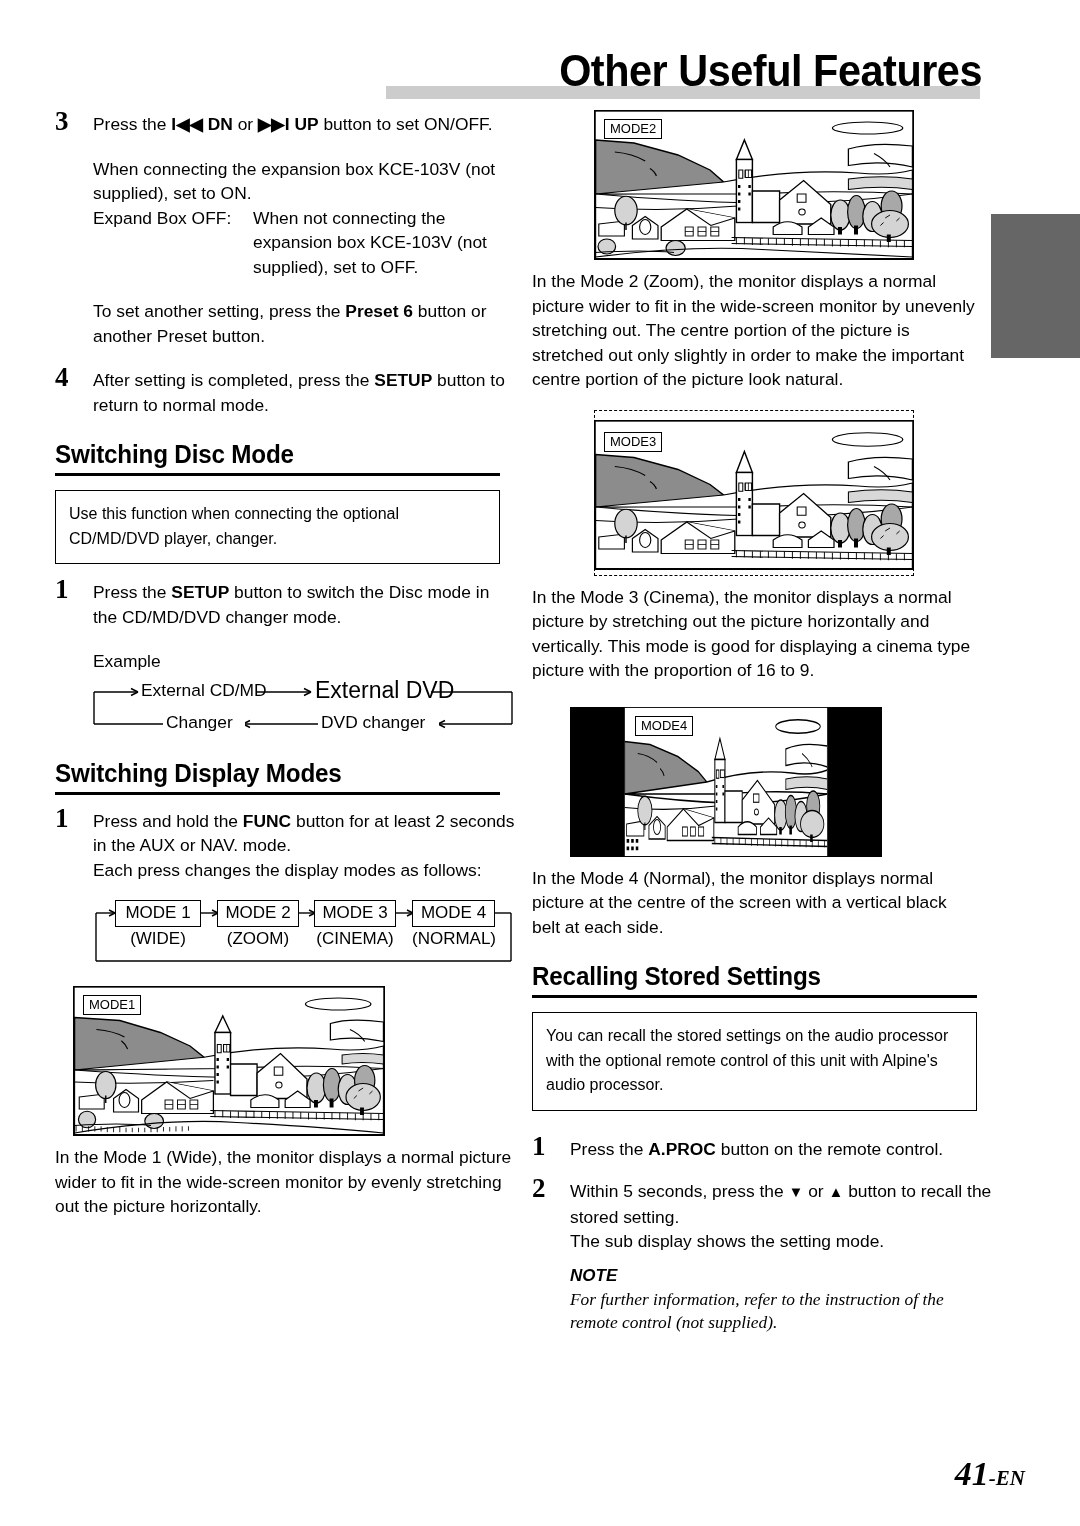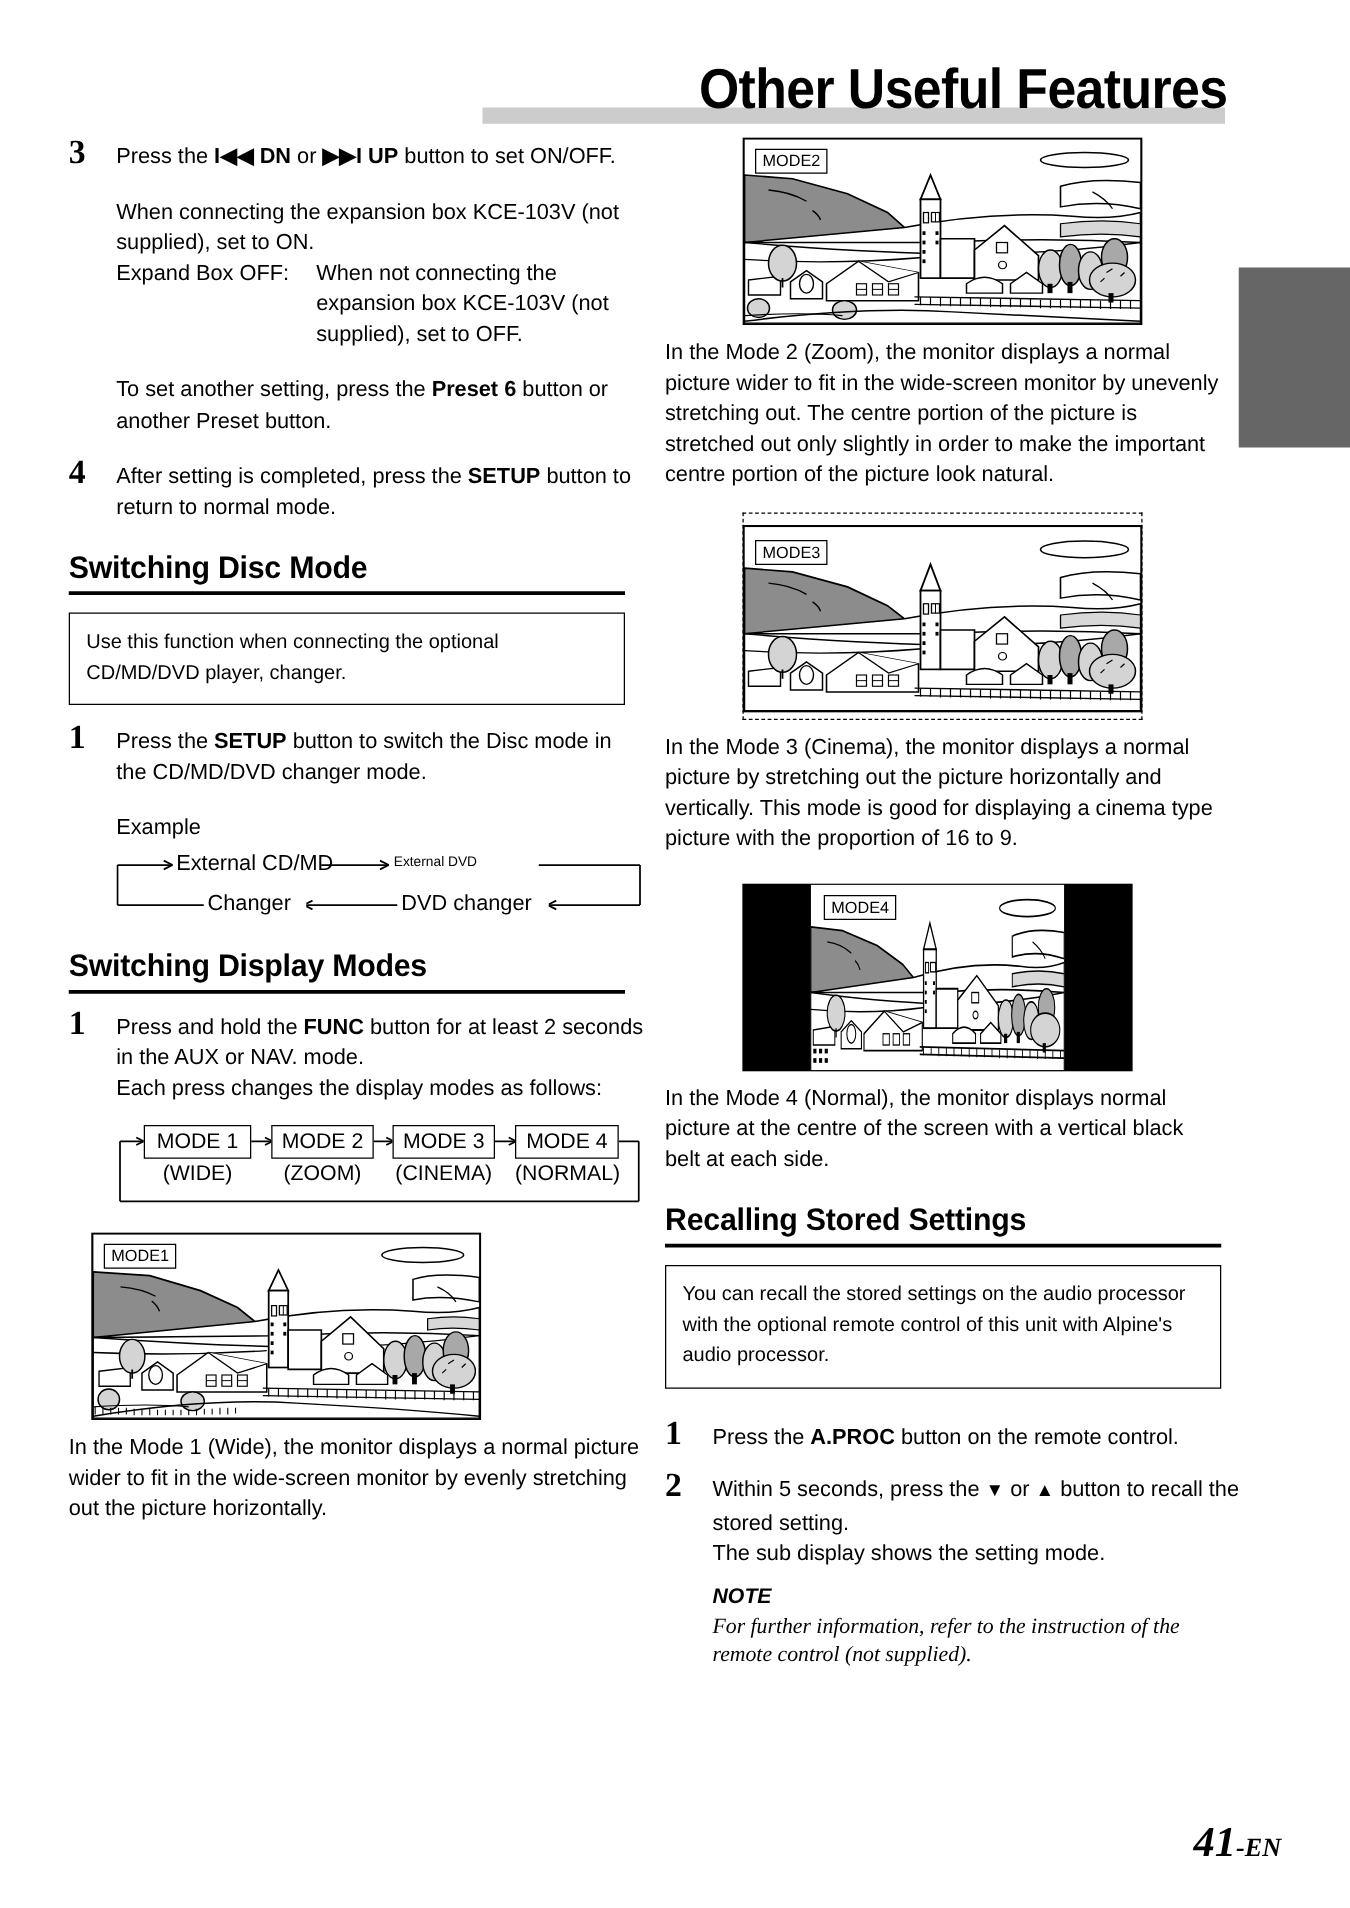--- a/index.html
+++ b/index.html
@@ -279,21 +279,21 @@
       <line x1="71" y1="50" x2="1" y2="50" stroke="#000" stroke-width="1.4"></line>
 
       <line x1="1" y1="18" x2="1" y2="50" stroke="#000" stroke-width="1.4"></line>
 
       <rect x="46" y="6" width="118" height="24" fill="#fff"></rect>
       <rect x="219" y="6" width="119" height="24" fill="#fff"></rect>
       <rect x="225" y="38" width="121" height="24" fill="#fff"></rect>
       <rect x="70" y="38" width="82" height="24" fill="#fff"></rect>
     </svg>
     <div style="position:absolute;left:48px;top:4px;font-size:17.4px;line-height:24.5px;white-space:nowrap;">External CD/MD</div>
-    <div style="position:absolute;left:222px;top:4px;font-size:11px;line-height:24.5px;white-space:nowrap;">External DVD</div>
+    <div style="position:absolute;left:222px;top:4px;font-size:23px;line-height:24.5px;white-space:nowrap;">External DVD</div>
     <div style="position:absolute;left:228px;top:36px;font-size:17.4px;line-height:24.5px;white-space:nowrap;">DVD changer</div>
     <div style="position:absolute;left:73px;top:36px;font-size:17.4px;line-height:24.5px;white-space:nowrap;">Changer</div>
   </div>
 
   <div class="section-head">
     <span class="section-head-text">Switching Display Modes</span>
   </div>
 
   <div class="step">
     <div class="step-num">1</div>
@@ -648,21 +648,21 @@
         </g>
       </svg>
       <div class="mode-tag" style="left:10px; top:22px;">MODE3</div>
     </div>
     <div class="fig-caption" style="width:445px">In the Mode 3 (Cinema), the monitor displays a normal picture by stretching out the picture horizontally and vertically. This mode is good for displaying a cinema type picture with the proportion of 16 to 9.</div>
   </div>
 
   <div style="height:24px"></div>
 
   <div class="fig">
-    <div style="position:relative;width:312px;height:150px;margin-left:62px;">
+    <div style="position:relative;width:312px;height:150px;margin-left:38px;">
       <svg width="312" height="150" viewBox="0 0 400 200" preserveAspectRatio="none">
         <rect x="0" y="0" width="400" height="200" fill="#000"></rect>
 
         <svg x="70" y="0" width="260" height="200" viewBox="0 0 400 200" preserveAspectRatio="none">
           <rect x="0" y="0" width="400" height="200" fill="#fff"></rect>
           <ellipse cx="342" cy="26" rx="44" ry="9" fill="#fff" stroke="#000" stroke-width="1.8"></ellipse>
           <path d="M0 46 L50 50 L105 66 L145 86 L162 100 L110 114 L0 116 Z" fill="#8c8c8c" stroke="#000" stroke-width="2"></path>
           <path d="M26 62 Q48 64 64 74" fill="none" stroke="#000" stroke-width="1.6"></path>
           <path d="M70 82 Q76 86 78 92" fill="none" stroke="#000" stroke-width="1.6"></path>
           <path d="M318 56 Q350 46 400 52 L400 80 Q358 70 318 78 Z" fill="#fff" stroke="#000" stroke-width="1.8"></path>

